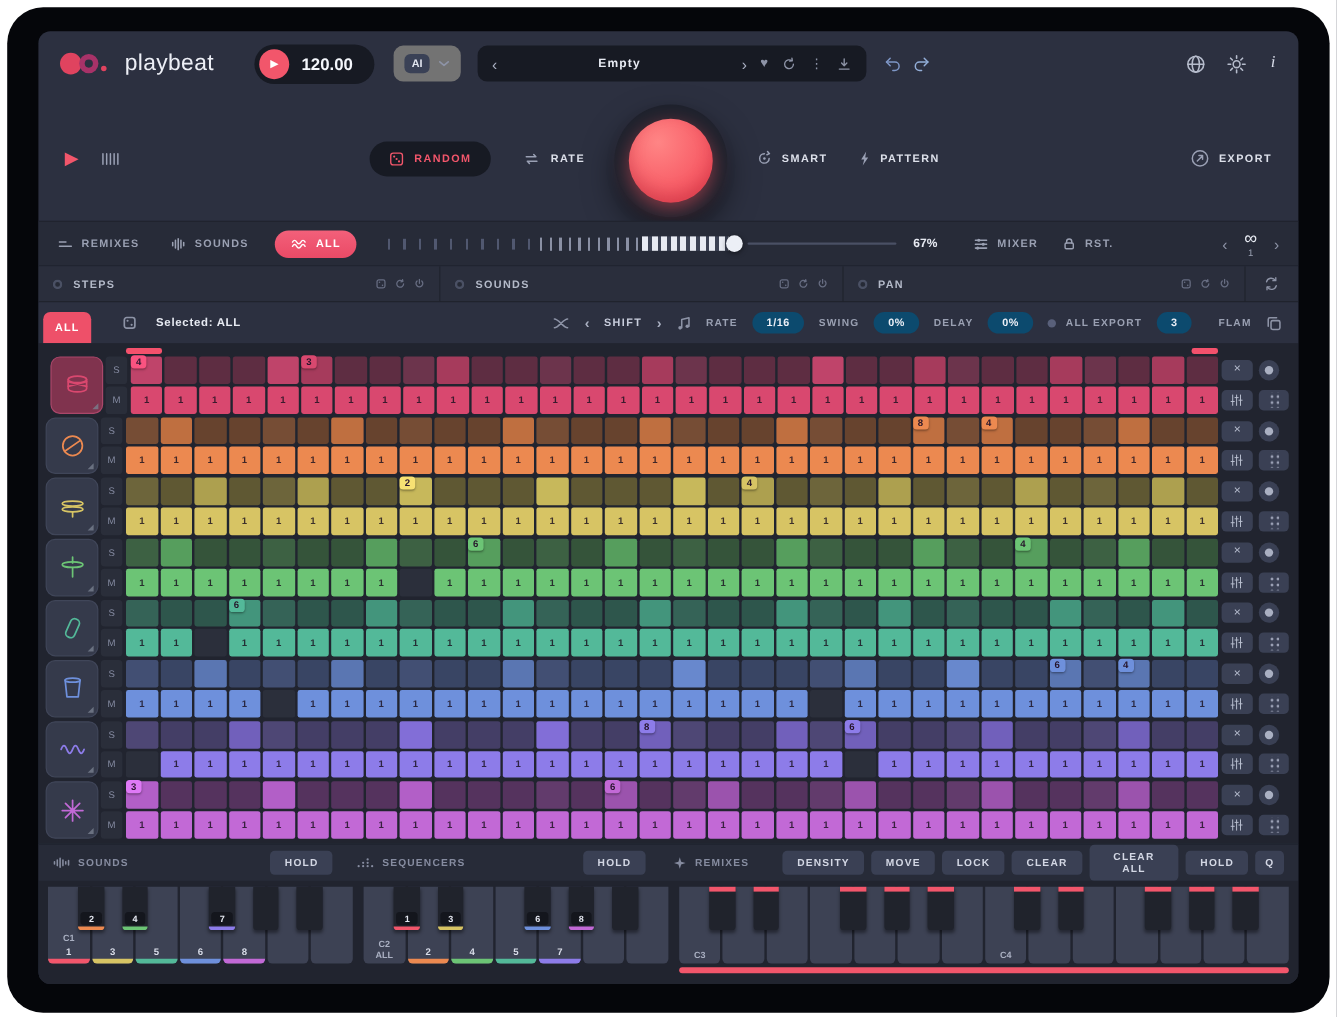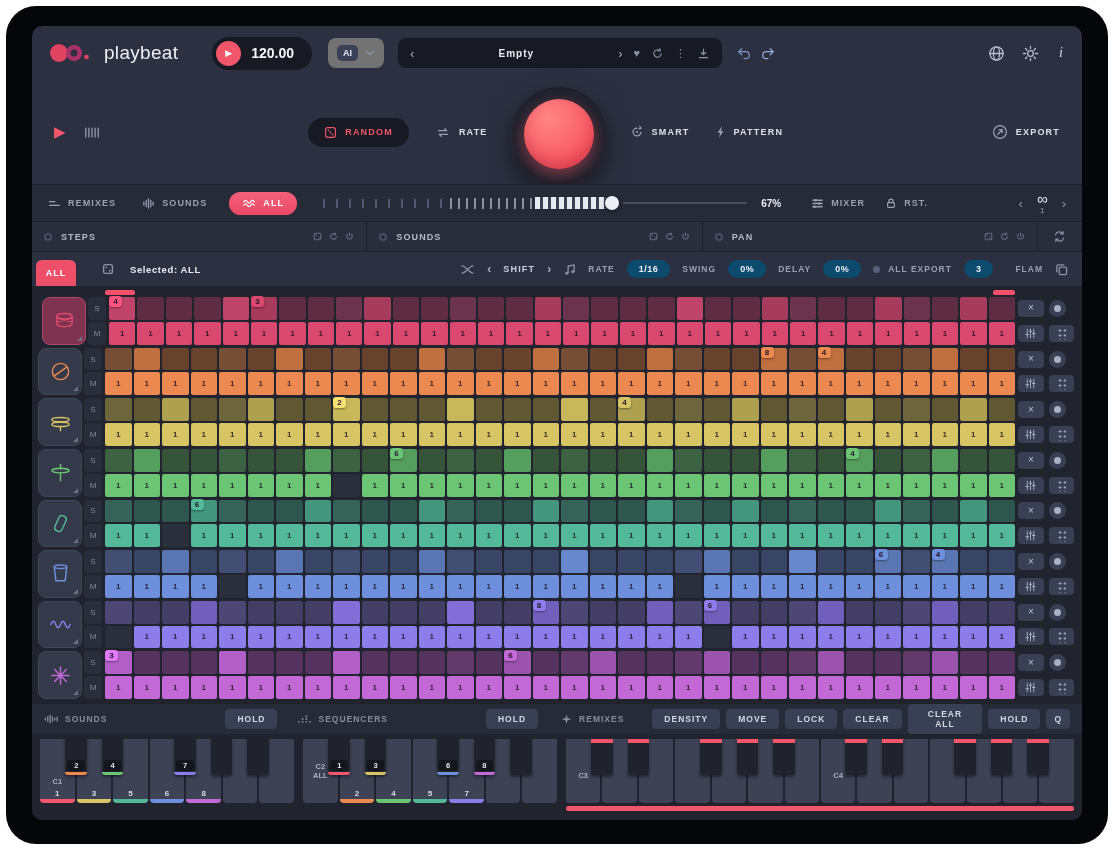--- a/index.html
+++ b/index.html
@@ -120,21 +120,21 @@
 .rem{margin-left:16px;}
 .gen{margin-left:22px;}
 .q{padding:5px 8px;}
 
 .keyboard{flex:0 0 86px;background:#21242f;display:flex;gap:9px;padding:5px 8px 9px;}
 .kgroup{display:flex;flex-direction:column;flex-basis:0;min-width:0;}
 .kinner{position:relative;flex:1;}
 .wkeys{display:flex;gap:2px;height:100%;}
 .wkey{flex:1;background:#3d4254;border-radius:0 0 4px 4px;position:relative;}
 .klabel{position:absolute;bottom:16px;left:0;right:0;text-align:center;font-size:7.5px;font-weight:bold;color:#aab0c2;line-height:1.3;}
-.klabel.low{bottom:22px;}
+.klabel.low{bottom:2px;}
 .knum{position:absolute;bottom:5px;left:0;right:0;text-align:center;font-size:8px;font-weight:bold;color:#d8dce8;}
 .kstrip{position:absolute;bottom:0;left:0;right:0;height:4px;border-radius:0 0 4px 4px;}
 .bkey{position:absolute;top:0;height:57%;background:#20232c;border-radius:0 0 3px 3px;z-index:2;box-shadow:0 2px 3px rgba(0,0,0,.4);}
 .btop{position:absolute;top:0;left:0;right:0;height:4px;}
 .bnum{position:absolute;bottom:4px;left:2px;right:2px;text-align:center;font-size:7.5px;font-weight:bold;color:#e4e7f0;background:#14161d;border-radius:3px;padding:1px 0;}
 .bstrip{position:absolute;bottom:0;left:0;right:0;height:3px;border-radius:0 0 3px 3px;}
 .gbottom{height:5px;margin-top:3px;border-radius:3px;background:transparent;}
 </style>
 </head>
 <body>

